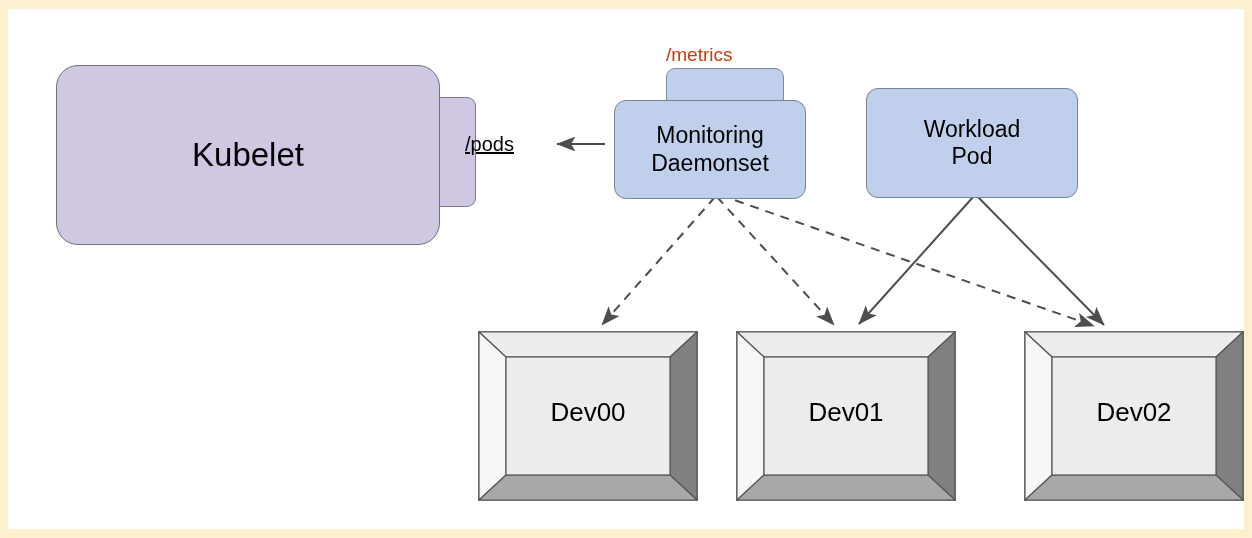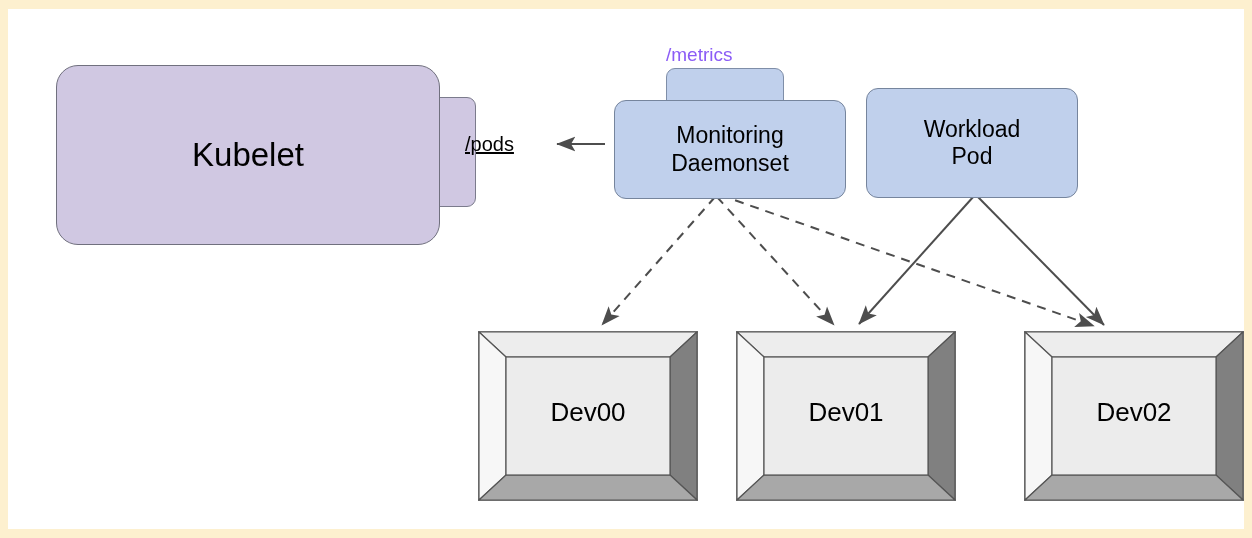--- a/index.html
+++ b/index.html
@@ -83,21 +83,21 @@
     position: absolute;
     background: #c0d0ec;
     border: 1.5px solid #76859d;
     border-radius: 12px;
     box-sizing: border-box;
   }
   .pod-body .node-label { font-size: 23px; }
   .tab-caption {
     position: absolute;
     font-size: 19px;
-    color: #8b5cf6;
+    color: #c2410c;
     white-space: nowrap;
   }
 
   
   .edge-caption {
     position: absolute;
     font-size: 20px;
     color: #000000;
     white-space: nowrap;
   }
@@ -154,21 +154,21 @@
       <div class="kubelet-body" style="left:0px; top:8px; width:384px; height:180px;">
         <span class="node-label">Kubelet</span>
       </div>
     </div>
 
     <span class="edge-caption" style="left:457px; top:124px;text-decoration:underline;">/pods</span>
 
     <div style="position:absolute; left:600px; top:44px; width:222px; height:146px;">
       <span class="tab-caption" style="left:58px; top:-9px;">/metrics</span>
       <div class="pod-tab" style="left:58px; top:15px; width:118px; height:38px;"></div>
-      <div class="pod-body" style="left:6px; top:47px; width:232px; height:99px;">
+      <div class="pod-body" style="left:6px; top:47px; width:192px; height:99px;">
         <span class="node-label">Monitoring
 Daemonset</span>
       </div>
     </div>
 
     <div style="position:absolute; left:858px; top:79px; width:212px; height:110px;">
       <div class="pod-body" style="left:0px; top:0px; width:212px; height:110px;">
         <span class="node-label">Workload
 Pod</span>
       </div>

